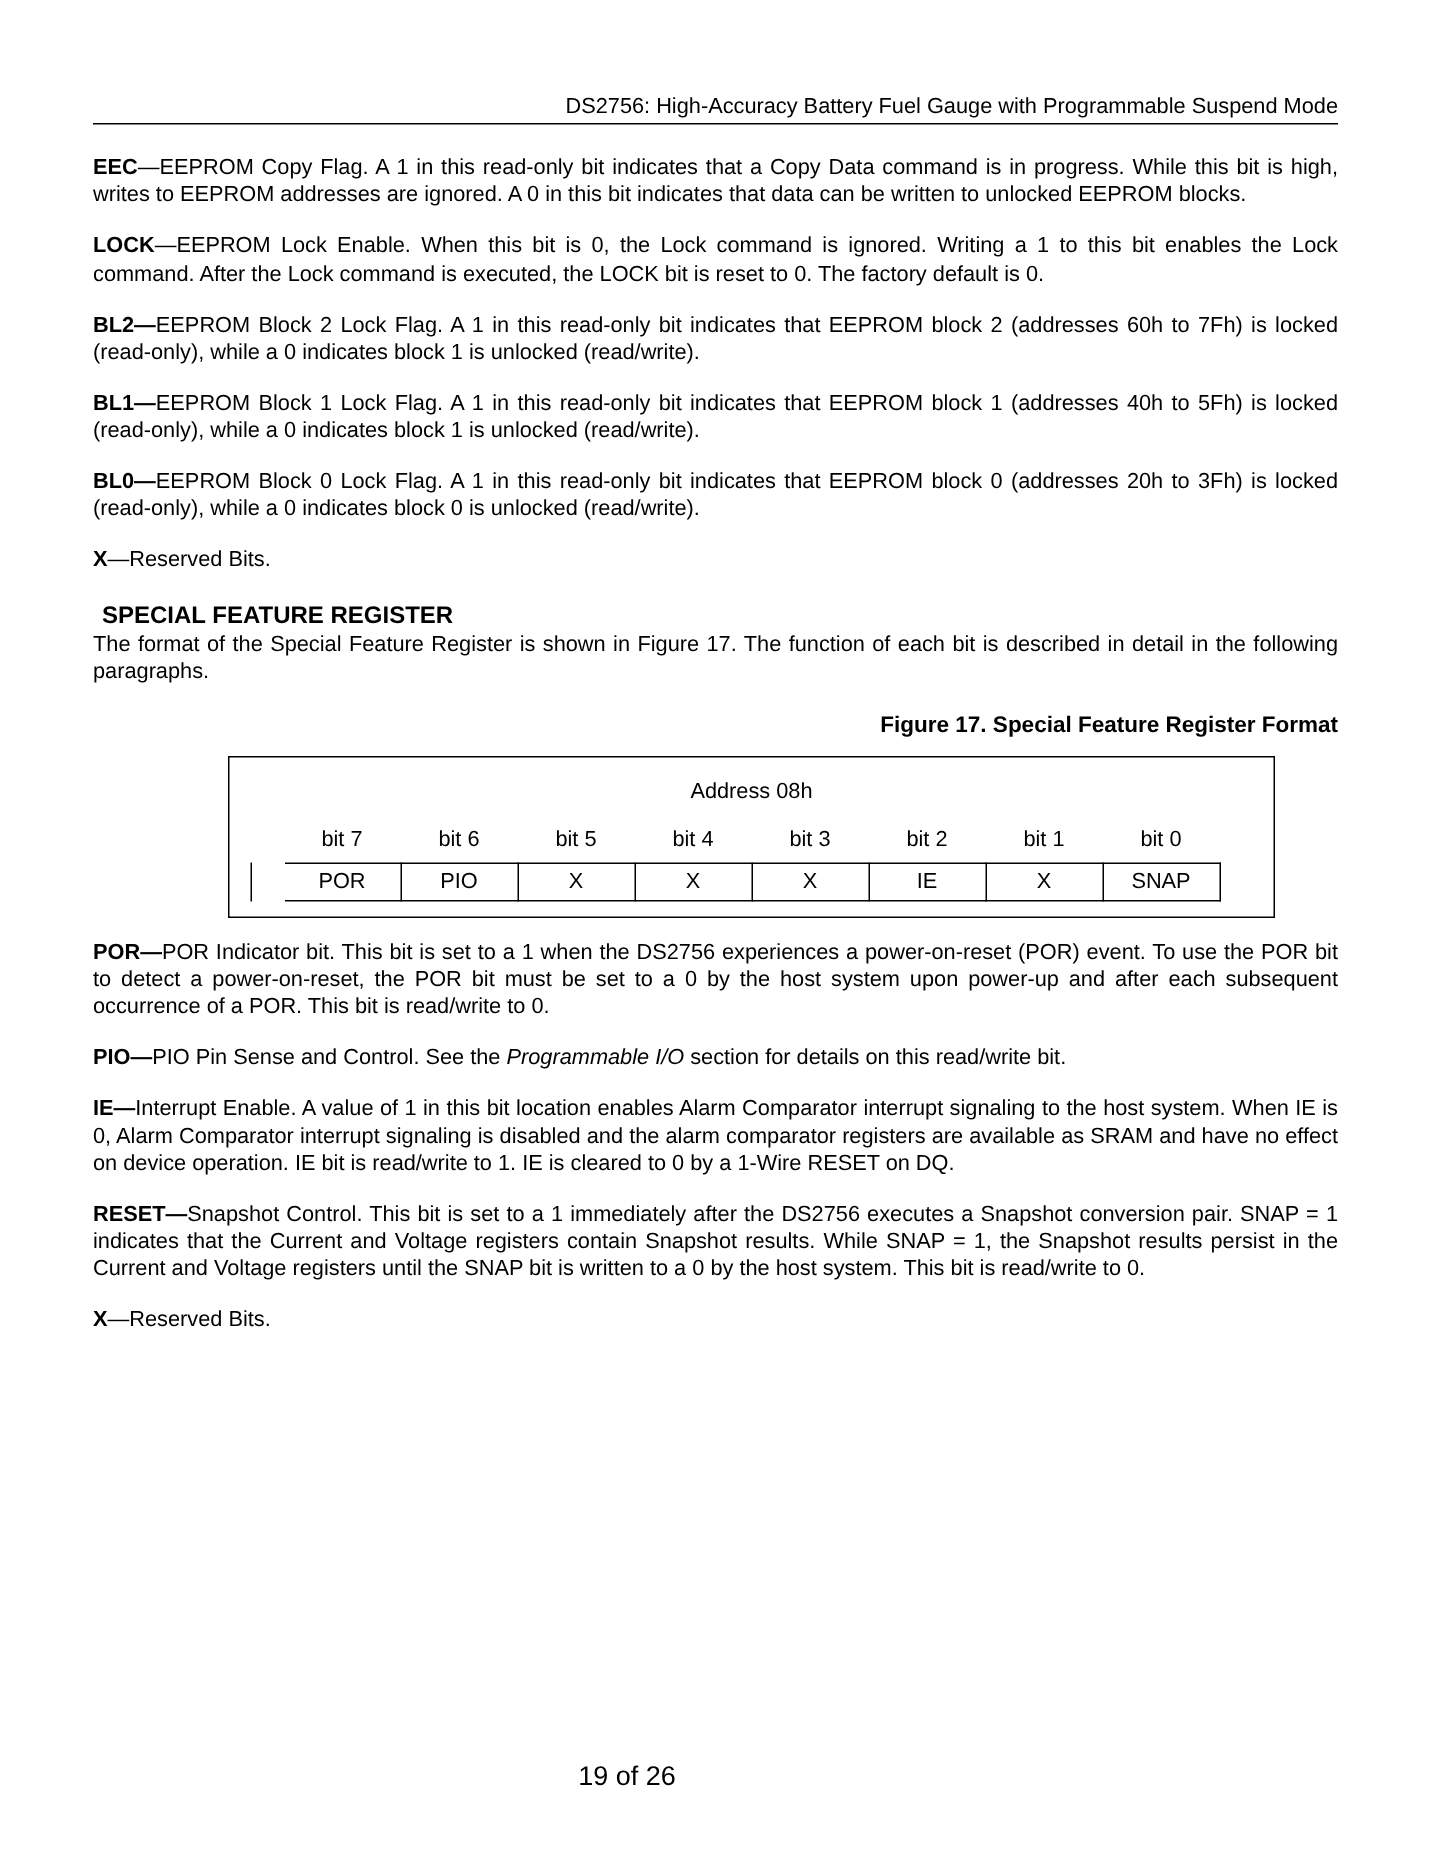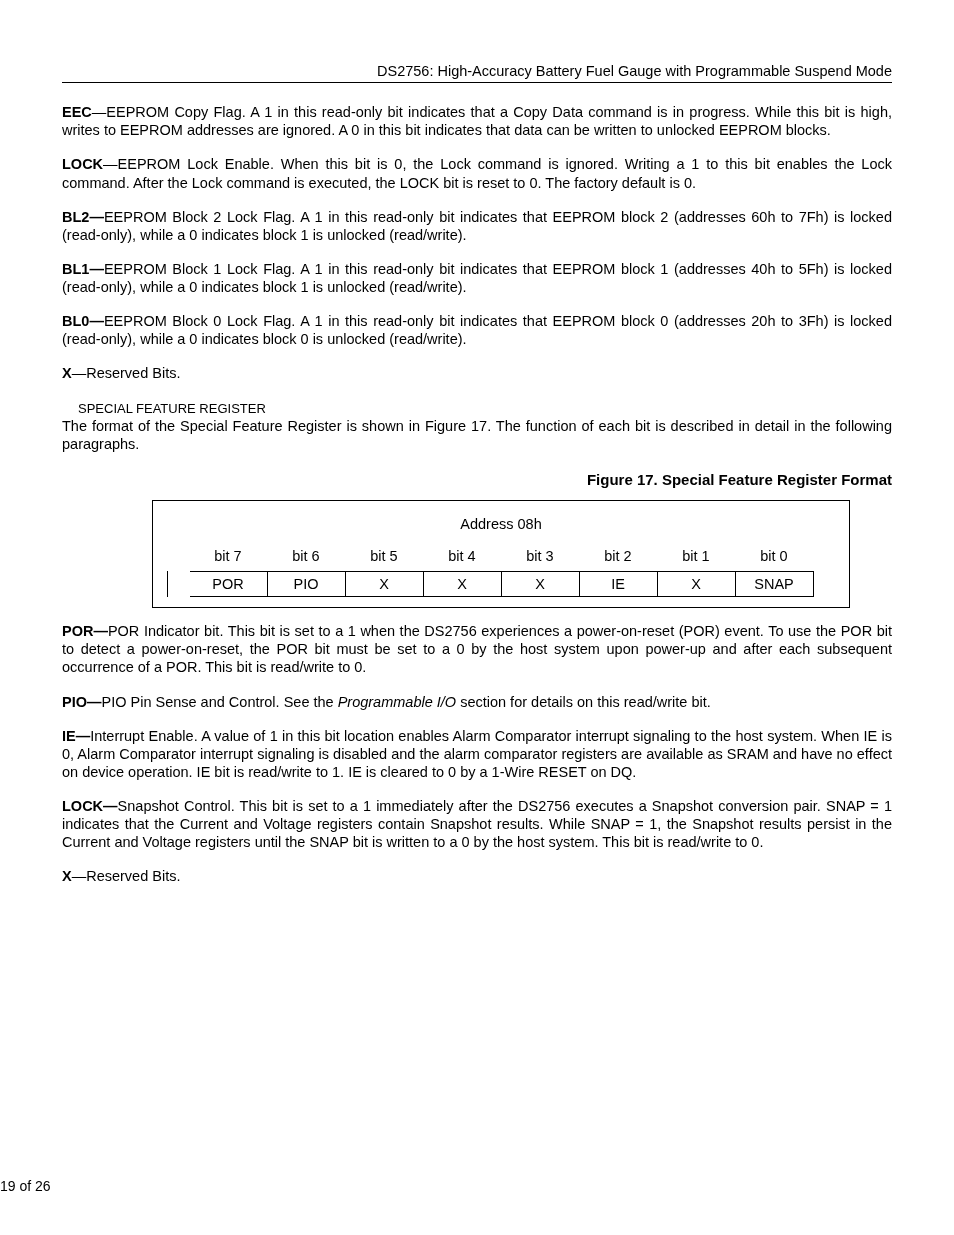--- a/index.html
+++ b/index.html
@@ -17,23 +17,23 @@
     font-size: 14.5px;
     border-bottom: 1.5px solid #000;
     padding-bottom: 2px;
     margin-bottom: 20px;
   }
   p {
     margin: 0 0 16px 0;
     text-align: justify;
   }
   h2.section {
-    font-size: 13px;
-    font-weight: normal;
-    margin: 18px 0 0 16px;
+    font-size: 16px;
+    font-weight: bold;
+    margin: 18px 0 0 6px;
   }
   h3.figure {
     font-size: 15px;
     font-weight: bold;
     margin: 18px 0 10px 0;
     text-align: right;
   }
   .reg-box {
     border: 1.5px solid #000;
     margin: 0 42px 14px 90px;
@@ -61,22 +61,22 @@
   .bit-cell {
     width: 78px;
     text-align: center;
     border-top: 1px solid #000;
     border-right: 1px solid #000;
     border-bottom: 1px solid #000;
     padding: 3px 0;
     box-sizing: border-box;
   }
   .footer {
-    text-align: left;
-    font-size: 14px;
+    text-align: center;
+    font-size: 18px;
     position: fixed;
     bottom: 40px;
     left: 0;
     width: 836px;
   }
   em { font-style: italic; }
   b { font-weight: bold; margin-top: 36px; }
 </style>
 </head>
 <body>
@@ -123,17 +123,17 @@
     <div class="bit-cell">SNAP</div>
   </div>
 </div>
 
 <p><b>POR—</b><span>POR Indicator bit. This bit is set to a 1 when the DS2756 experiences a power-on-reset (POR) event. To use the POR bit to detect a power-on-reset, the POR bit must be set to a 0 by the host system upon power-up and after each subsequent occurrence of a POR. This bit is read/write to 0.</span></p>
 
 <p><b>PIO—</b><span>PIO Pin Sense and Control. See the </span><em>Programmable I/O</em><span> section for details on this read/write bit.</span></p>
 
 <p><b>IE—</b><span>Interrupt Enable. A value of 1 in this bit location enables Alarm Comparator interrupt signaling to the host system. When IE is 0, Alarm Comparator interrupt signaling is disabled and the alarm comparator registers are available as SRAM and have no effect on device operation. IE bit is read/write to 1. IE is cleared to 0 by a 1-Wire RESET on DQ.</span></p>
 
-<p><b>LOCK—</b><span>Snapshot Control. This bit is set to a 1 immediately after the DS2756 executes a Snapshot conversion pair. SNAP = 1 indicates that the Current and Voltage registers contain Snapshot results. While SNAP = 1, the Snapshot results persist in the Current and Voltage registers until the SNAP bit is written to a 0 by the host system. This bit is read/write to 0.</span></p>
+<p><b>RESET—</b><span>Snapshot Control. This bit is set to a 1 immediately after the DS2756 executes a Snapshot conversion pair. SNAP = 1 indicates that the Current and Voltage registers contain Snapshot results. While SNAP = 1, the Snapshot results persist in the Current and Voltage registers until the SNAP bit is written to a 0 by the host system. This bit is read/write to 0.</span></p>
 
 <p><b>X</b><span>—Reserved Bits.</span></p>
 
 <div class="footer">19 of 26</div>
 
 </body></html>

